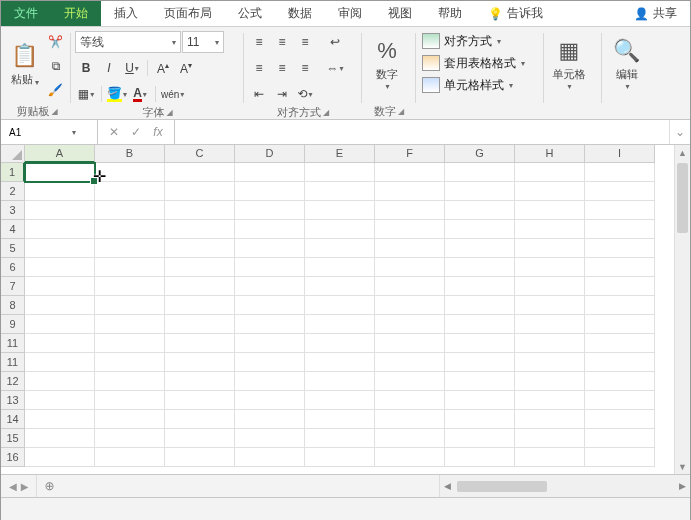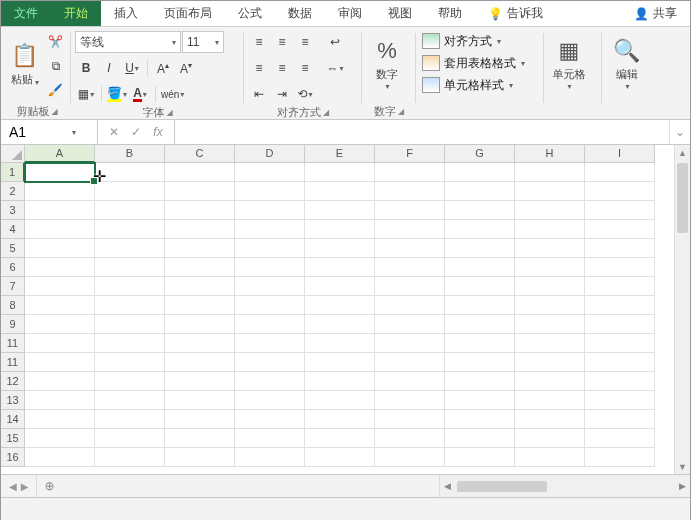--- a/index.html
+++ b/index.html
@@ -27,21 +27,21 @@
 .row{display:flex;align-items:center;gap:1px}
 .col{display:flex;flex-direction:column;gap:2px}
 .sel{display:flex;align-items:center;height:20px;border:1px solid #c8c8c8;background:#fff;padding:0 4px;font-size:12px;color:#444;gap:4px;cursor:pointer}
 .styleitem{display:flex;align-items:center;gap:4px;height:20px;padding:0 2px;cursor:pointer}
 .styleicon{width:16px;height:14px;border:1px solid #999;background:linear-gradient(#b5e2c7,#fff)}
 .styleicon.b{background:linear-gradient(#f7d9a8,#fff)}
 .styleicon.c{background:linear-gradient(#c9defc,#fff)}
 
 .fbar{height:24px;border-bottom:1px solid #c8c8c8;display:flex;align-items:stretch;background:#fff}
 .namebox{width:84px;border-right:1px solid #c8c8c8;display:flex;align-items:center;padding:0 6px;background:#fff}
-.namebox input{border:0;outline:0;width:60px;font-size:14px;background:transparent}
+.namebox input{border:0;outline:0;width:60px;font-size:10px;background:transparent}
 .fbicons{display:flex;align-items:center;gap:6px;padding:0 8px;border-right:1px solid #c8c8c8}
 .fbicons span{color:#999;cursor:pointer;width:16px;text-align:center}
 .formula{flex:1;display:flex;align-items:center;padding:0 6px}
 .formula input{border:0;outline:0;width:100%;font-size:12px}
 .expand{width:20px;display:flex;align-items:center;justify-content:center;border-left:1px solid #e0e0e0;color:#999;cursor:pointer}
 
 .gridwrap{position:relative;height:329px;background:#fff;overflow:hidden}
 .corner{position:absolute;left:0;top:0;width:24px;height:18px;background:#f0f0f0;border-right:1px solid #ccc;border-bottom:1px solid #ccc;box-sizing:border-box}
 .corner::before{content:"";position:absolute;right:2px;bottom:2px;border:5px solid transparent;border-right-color:#b5b5b5;border-bottom-color:#b5b5b5}
 .colheads{position:absolute;left:24px;top:0;right:15px;height:18px;display:flex}

